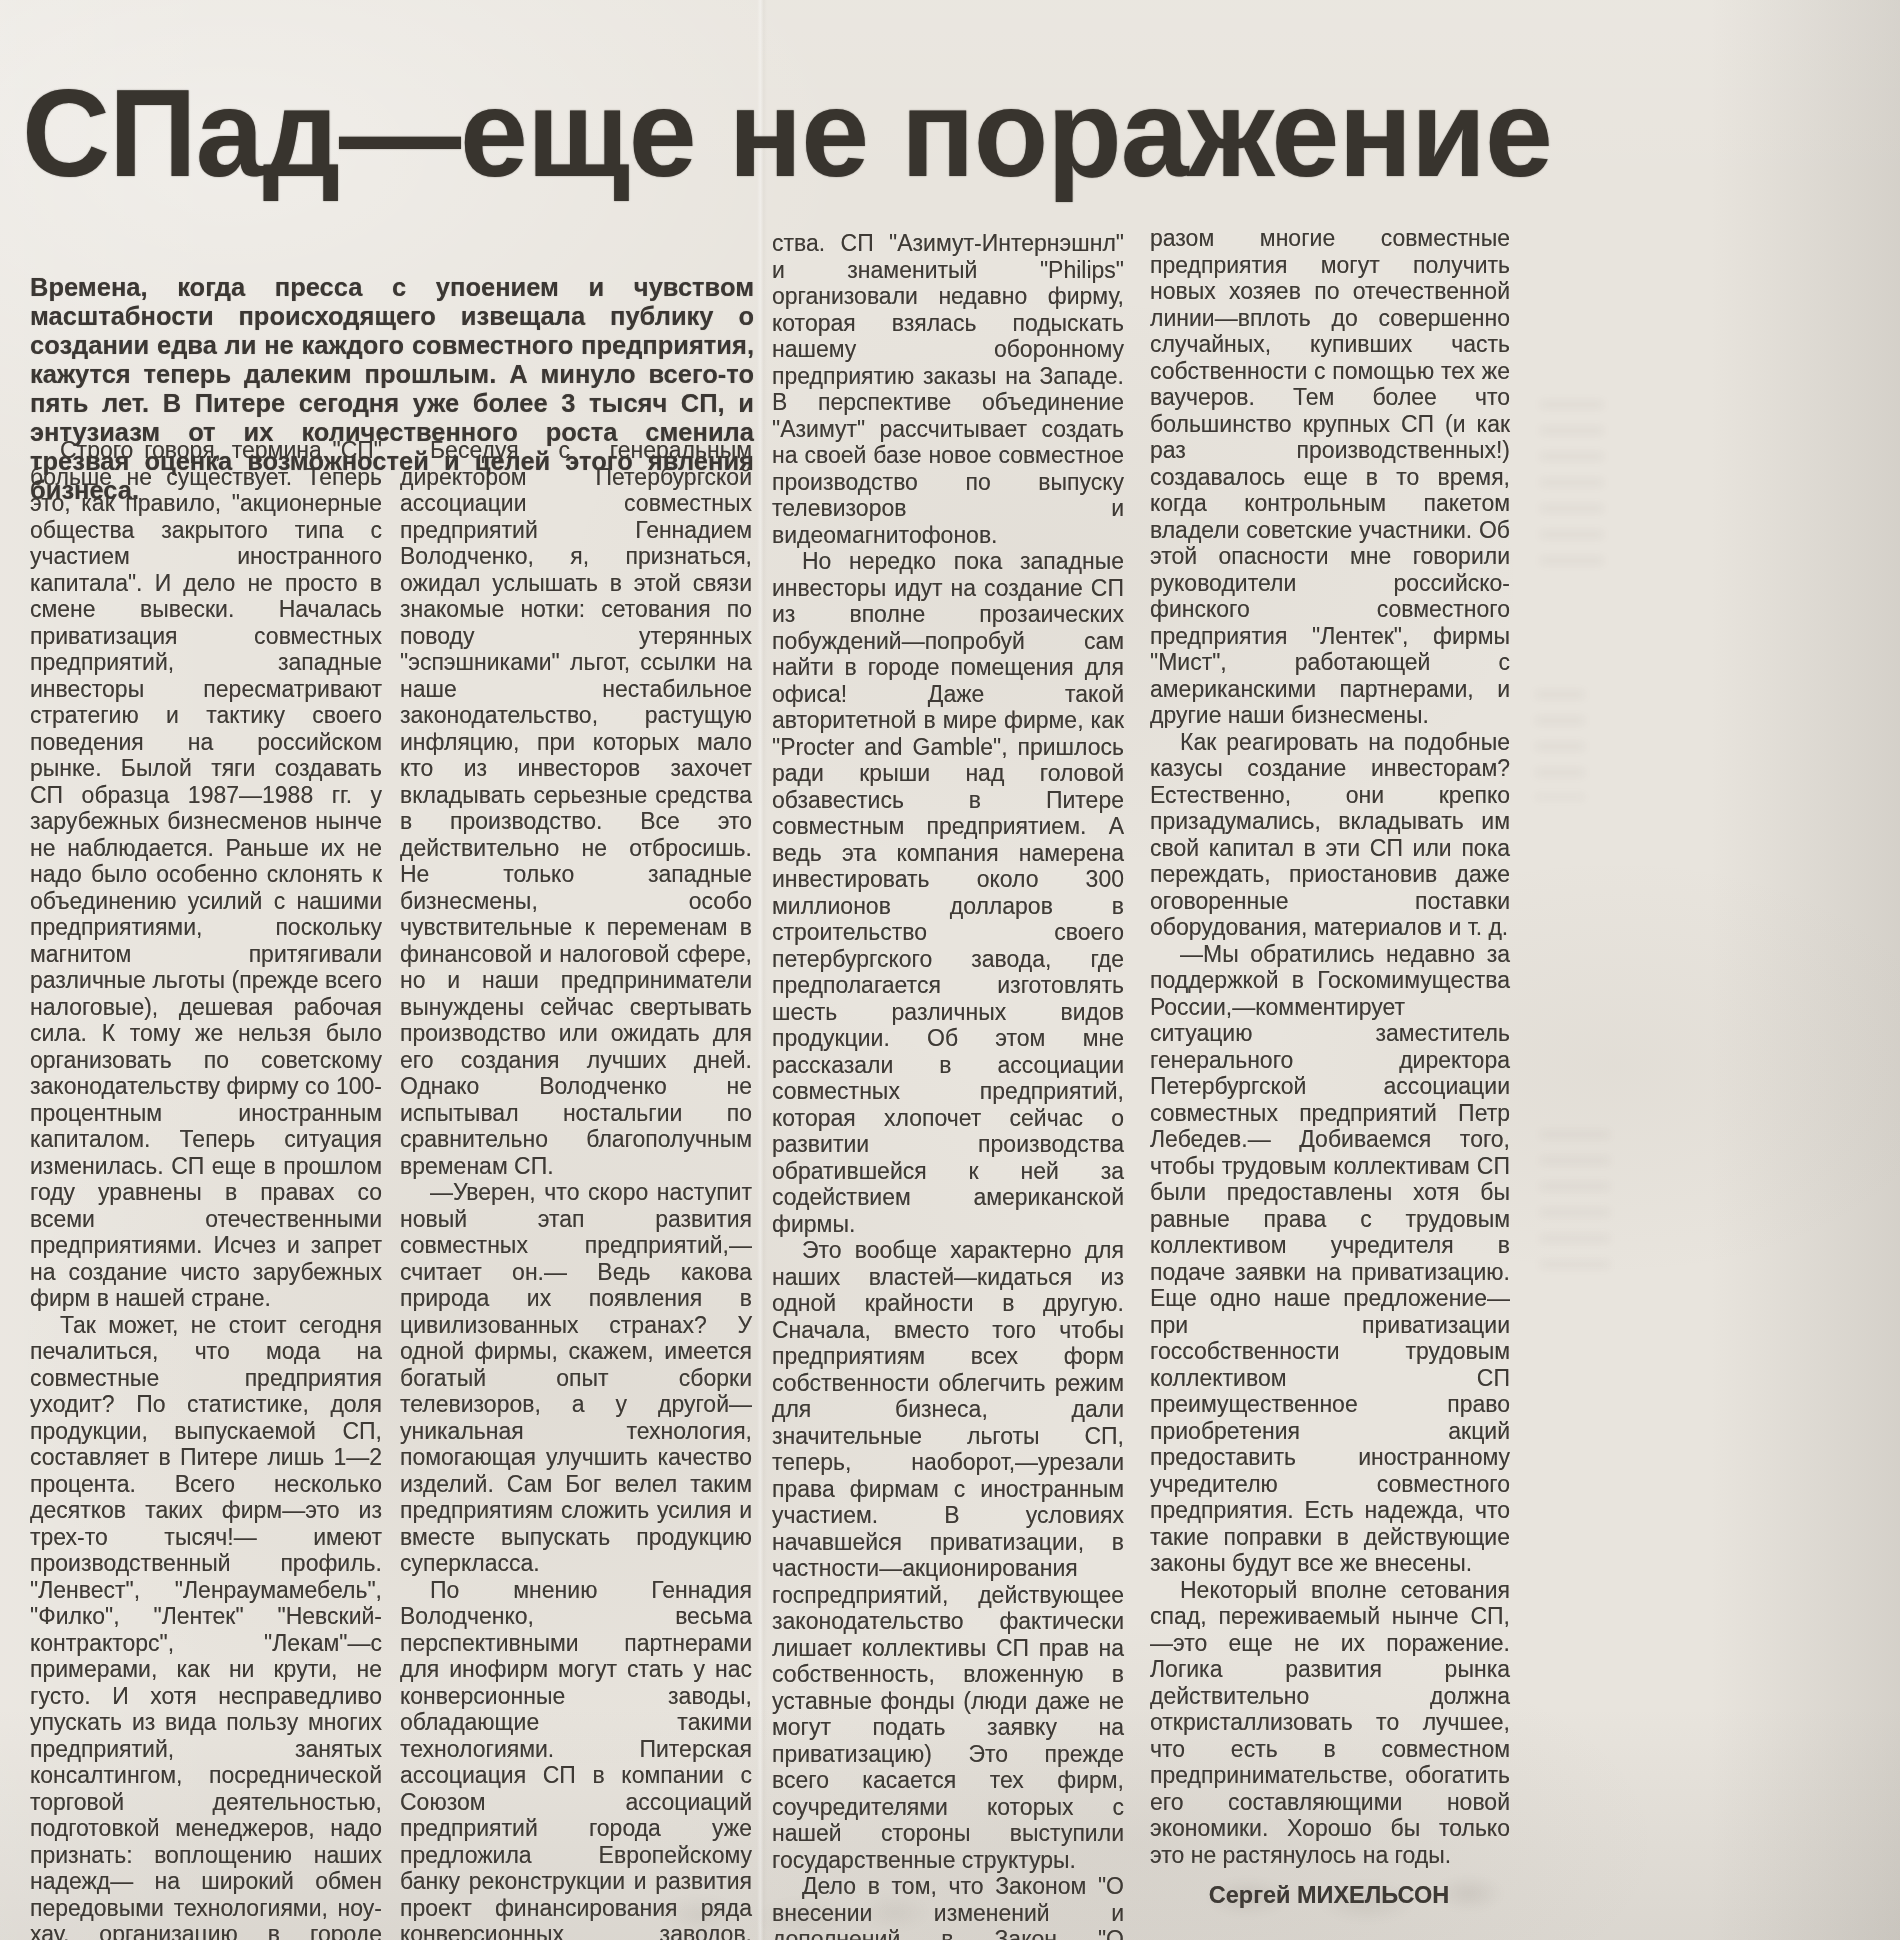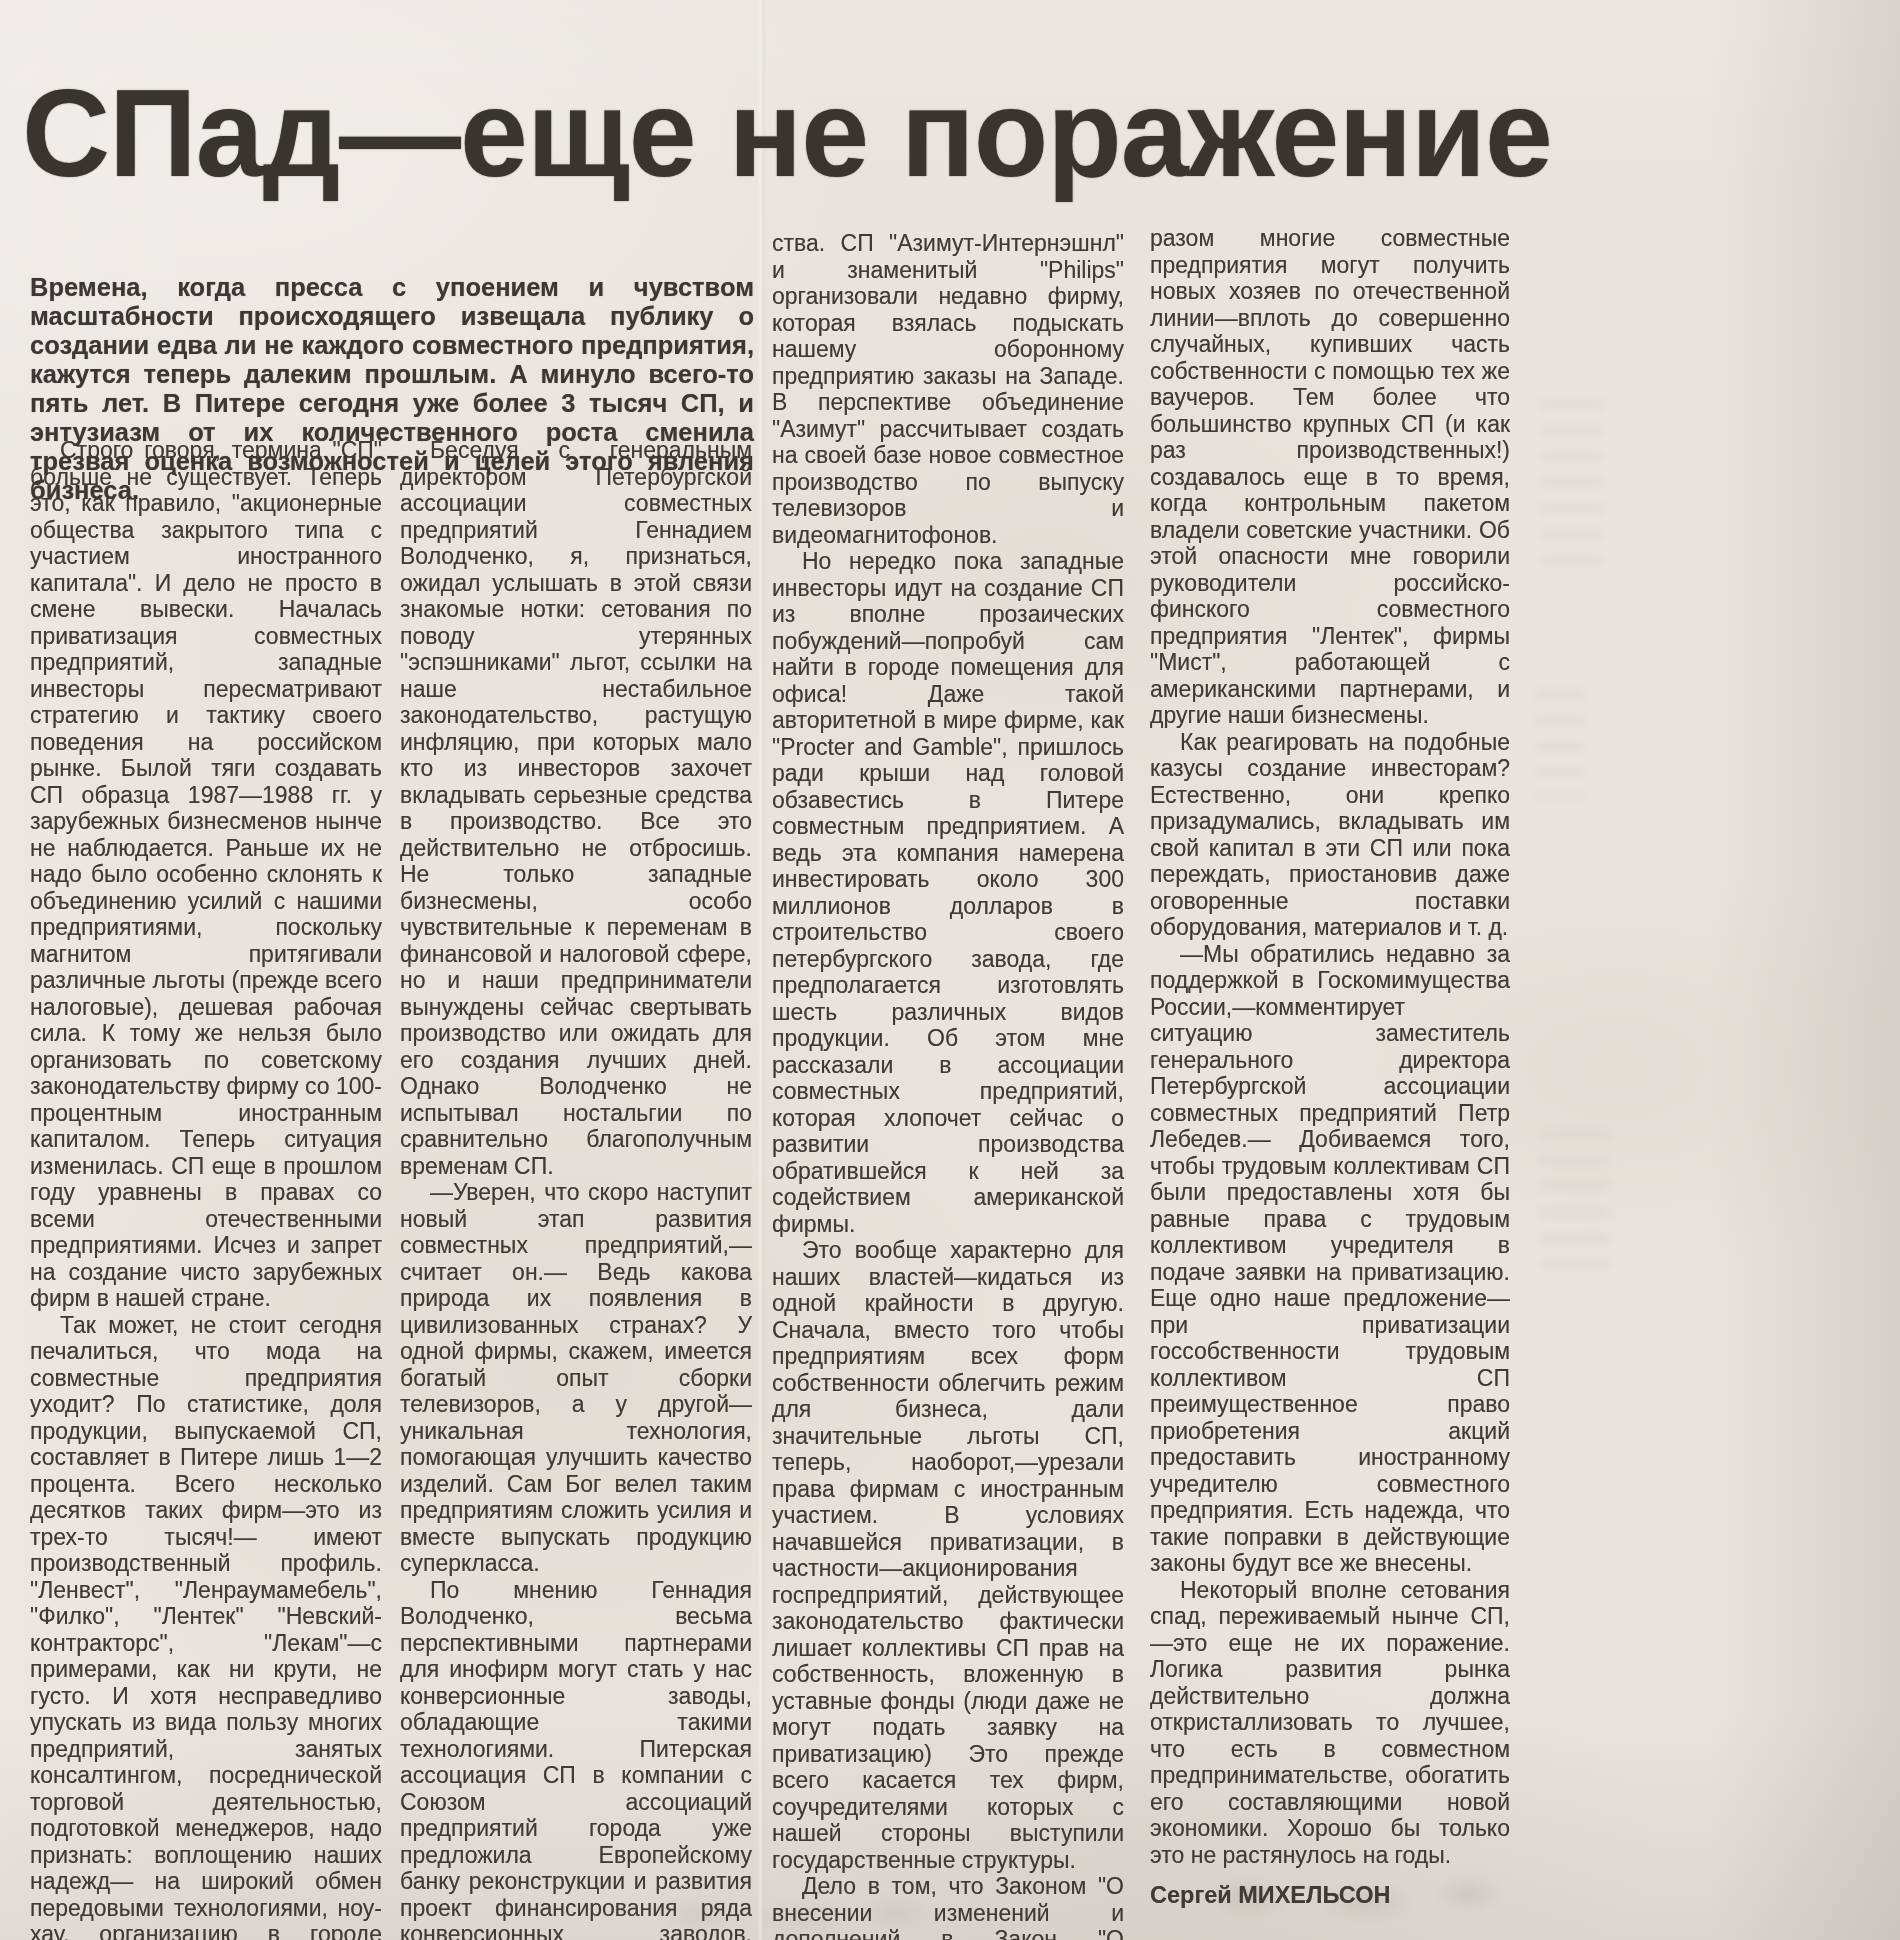--- a/index.html
+++ b/index.html
@@ -71,21 +71,21 @@
     text-align:justify;color:var(--ink);
     text-shadow:0 0 .6px rgba(62,58,53,.45);
   }
   .col p{margin:0;}
   .col p.indent{text-indent:30px;}
   #col1{left:30px;top:437px;}
   #col2{left:400px;top:437px;}
   #col3{left:772px;top:230px;}
   #col4{left:1150px;top:225px;width:360px;}
   .byline{
-    display:block;text-align:left;font-weight:700;
+    display:block;text-align:center;font-weight:700;
     margin-top:14px;padding-right:2px;font-size:23.5px;
   }
 </style>
 </head>
 <body>
 
 <div class="page">
 
   <div class="texture"></div>
   <div class="crease" style="left:757px;"></div>

